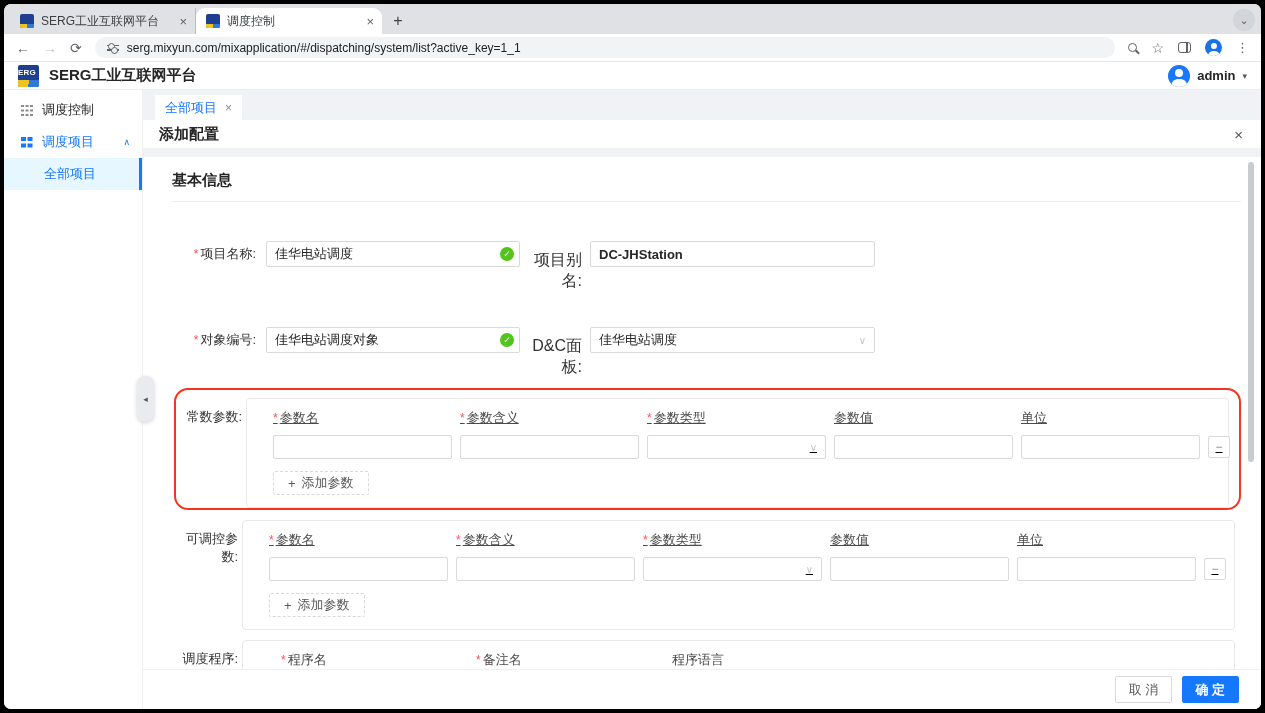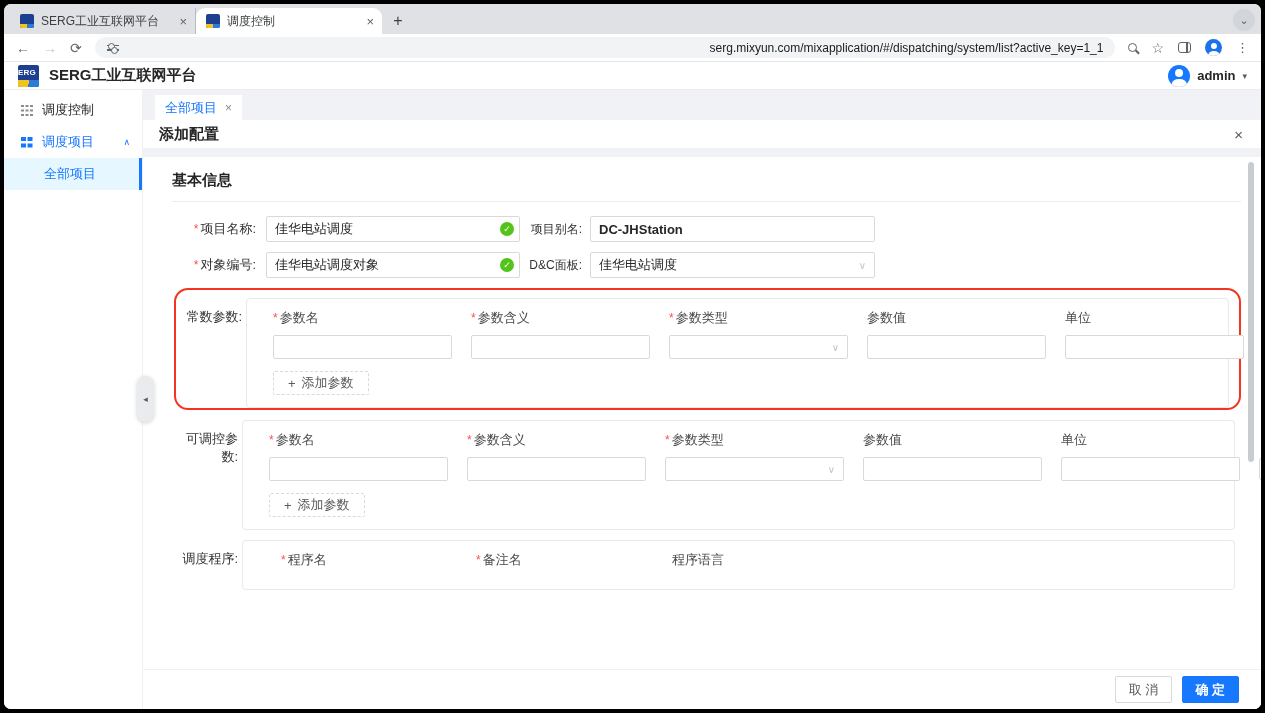--- a/index.html
+++ b/index.html
@@ -15,21 +15,21 @@
   .btab .ttl { flex:1; overflow:hidden; white-space:nowrap; text-overflow:ellipsis; }
   .tclose { color:#5f6368; font-size:13px; line-height:1; cursor:default; }
   .favicon { width:14px; height:14px; background:#1e3f8f; border-radius:2px; position:relative; flex:none; display:flex; align-items:center; justify-content:center; color:#fff; font-size:6px; font-weight:bold; overflow:hidden; }
   .favicon::after { content:""; position:absolute; left:0; right:0; bottom:0; height:4px; background:linear-gradient(100deg,#f0c420 50%,#2f7ad6 50%); }
   .newtab { width:24px; height:24px; display:flex; align-items:center; justify-content:center; color:#3c4043; font-size:16px; margin:0 0 1px 4px; border-radius:50%; }
   .tab-overflow { margin-left:auto; margin-bottom:3px; width:22px; height:22px; border-radius:50%; background:#d2d5da; color:#5f6368; display:flex; align-items:center; justify-content:center; font-size:11px; }
 
   .addressbar { height:28px; background:#fff; display:flex; align-items:center; padding:0 12px; gap:13px; flex:none; border-bottom:1px solid #e6e6e6; }
   .nav-ic { font-size:14px; color:#5f6368; line-height:1; }
   .nav-ic.disabled { color:#bdc1c6; }
-  .urlpill { flex:1; height:21px; background:#f1f3f4; border-radius:11px; display:flex; align-items:center; gap:8px; padding:0 12px;justify-content:space-between; }
+  .urlpill { flex:1; height:21px; background:#f1f3f4; border-radius:11px; display:flex; align-items:center; gap:8px; padding:0 12px; }
   .tune { width:12px; height:11px; position:relative; flex:none; }
   .tbar { position:absolute; left:0; right:0; height:1.5px; background:#5f6368; }
   .t1 { top:2.5px; } .t2 { bottom:2.5px; }
   .tbar::after { content:""; position:absolute; top:-1.8px; width:5px; height:5px; border-radius:50%; background:#f1f3f4; border:1.5px solid #5f6368; }
   .t1::after { left:1px; } .t2::after { right:1px; }
   .urltext { font-size:12px; color:#202124; white-space:nowrap; overflow:hidden; }
   .bar-icons { display:flex; align-items:center; gap:14px; }
   .mag { width:9px; height:9px; border:1.6px solid #5f6368; border-radius:50%; position:relative; }
   .mag::after { content:""; position:absolute; width:5px; height:1.6px; background:#5f6368; transform:rotate(45deg); right:-4px; bottom:-2px; }
   .star { font-size:14px; color:#5f6368; line-height:1; }
@@ -76,40 +76,40 @@
   .panel-close { margin-left:auto; color:#595959; font-size:15px; line-height:1; }
   .gapstrip { height:8px; background:#f0f2f5; flex:none; }
 
   .content { flex:1; overflow:hidden; position:relative; padding:14px 20px 0 29px; }
   .scroll-thumb { position:absolute; right:7px; top:5px; width:6px; height:300px; border-radius:3px; background:#c9cccf; }
 
   .section-title { font-size:15px; font-weight:bold; color:#262626; padding-bottom:11px; border-bottom:1px solid #ededed; margin-bottom:14px; }
 
   .frow { display:flex; align-items:center; margin-bottom:10px; }
   .flabel { width:94px; flex:none; text-align:right; padding-right:10px; font-size:13px; color:#333; }
-  .flabel2 { width:70px; flex:none; text-align:right; padding-right:8px; font-size:12px; color:#333; }
+  .flabel2 { width:70px; flex:none; text-align:right; padding-right:8px; font-size:16px; color:#333;margin-top:34px; }
   .req { color:#ff4d4f; margin-right:2px; font-size:12px; }
   .inp { height:26px; border:1px solid #d9d9d9; border-radius:2px; padding:0 8px; font-size:13px; color:#262626; background:#fff; outline:none; font-family:inherit; }
   .inp-wrap { position:relative; width:254px; flex:none; }
   .inp-wrap .inp { width:100%; }
   .check { position:absolute; right:6px; top:50%; transform:translateY(-50%); width:14px; height:14px; border-radius:50%; background:#52c41a; color:#fff; font-size:9px; display:flex; align-items:center; justify-content:center; }
   .w285 { width:285px; flex:none; }
   .bold { font-weight:bold; }
   .select { height:26px; border:1px solid #d9d9d9; border-radius:2px; padding:0 8px; font-size:13px; color:#262626; background:#fff; display:flex; align-items:center; }
   .select .chev { margin-left:auto; color:#c4c4c4; font-size:10px; }
   .tarea { flex:1; height:78px; border:1px solid #9dc3e6; border-radius:2px; padding:5px 8px; font-size:13px; color:#262626; resize:none; outline:none; font-family:inherit; margin-right:2px; }
   .frow.top { align-items:flex-start; }
   .frow.top .flabel { padding-top:5px; }
 
   .red-wrap { border:2px solid #f5341f; border-radius:14px; margin:8px 0 10px 2px; padding:8px 4px 0 0; }
   .psection { display:flex; align-items:flex-start; margin-bottom:10px; }
   .plabel { width:70px; flex:none; text-align:right; padding-right:4px; padding-top:10px; font-size:13px; color:#333; }
   .red-wrap .psection { margin-bottom:0; }
   .pbox { flex:1; border:1px solid #e9e9e9; border-radius:4px; padding:10px 6px 12px 26px; margin-right:6px; min-width:0; }
-  .pgrid { display:grid; grid-template-columns:179px 179px 179px 179px 179px 22px; column-gap:19px; align-items:center; }
+  .pgrid { display:grid; grid-template-columns:179px 179px 179px 179px 179px 22px; column-gap:8px; align-items:center;text-decoration:underline; }
   .phead { margin-bottom:8px; font-size:13px; color:#4a4a4a; }
   .pgrid .inp, .pgrid .select { height:24px; width:100%; }
   .minus-btn { width:22px; height:22px; border:1px solid #d9d9d9; border-radius:2px; background:#fff; color:#8c8c8c; font-size:12px; line-height:1; display:flex; align-items:center; justify-content:center; cursor:default; }
   .add-btn { margin-top:12px; height:24px; border:1px dashed #d9d9d9; border-radius:2px; background:#fff; color:#595959; font-size:13px; padding:0 14px; display:inline-flex; align-items:center; gap:6px; font-family:inherit; cursor:default; }
   .pgrid3 { display:grid; grid-template-columns:167px 168px 165px; column-gap:28px; align-items:center; }
   .pbox.prog { padding-left:38px; }
   .pgrid3.phead { margin-bottom:8px; }
 
   .footerbar { height:40px; flex:none; border-top:1px solid #f0f0f0; display:flex; align-items:center; justify-content:flex-end; gap:10px; padding-right:22px; background:#fff; }
   .btn { height:27px; border-radius:2px; font-size:13px; padding:0 13px; font-family:inherit; cursor:default; }

